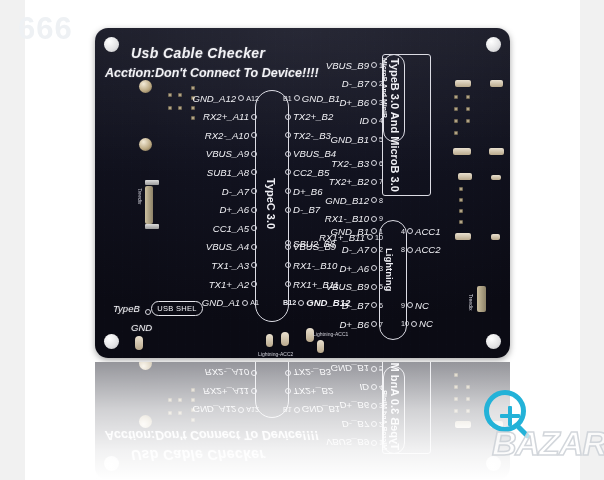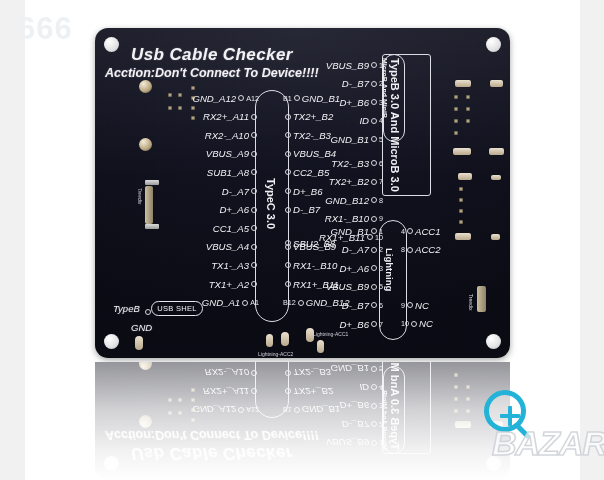--- a/index.html
+++ b/index.html
@@ -52,21 +52,21 @@
   .hole{position:absolute;width:15px;height:15px;border-radius:50%;
      background:radial-gradient(circle at 35% 30%, #ffffff, #e2e2e4 60%, #b9b9bd);}
   .hole.tl{left:9px;top:9px;}
   .hole.tr{right:9px;top:9px;}
   .hole.bl{left:9px;bottom:9px;}
   .hole.br{right:9px;bottom:9px;}
 
   
   .silk{position:absolute;color:#f2f2f6;font-style:italic;white-space:nowrap;
      font-family:"Liberation Sans", sans-serif;text-shadow:0 0 2px rgba(255,255,255,.25);}
-  .title{left:36px;top:17px;font-size:17px;font-weight:bold;letter-spacing:.4px;}
+  .title{left:36px;top:17px;font-size:14px;font-weight:bold;letter-spacing:.4px;}
   .subtitle{left:10px;top:38px;font-size:12.5px;font-weight:bold;}
 
   
   .cap{position:absolute;border:1.6px solid #dcdce4;border-radius:22px;}
   .cap-sq{position:absolute;border:1.6px solid #dcdce4;border-radius:3px;}
   .vtext{position:absolute;color:#f0f0f5;font-weight:bold;white-space:nowrap;
      transform-origin:0 0;font-family:"Liberation Sans", sans-serif;}
 
   
   .pinrow{position:absolute;display:flex;align-items:center;height:14px;}
@@ -276,21 +276,21 @@
           <div class="pinrow" style="left: 188px; top: 230.4px;">
             <span class="pin-num"></span>
             <span class="pad"></span>
             <span class="pin-lbl">RX1-_B10</span>
           </div>
           <div class="pinrow" style="left: 188px; top: 249px;">
             <span class="pin-num"></span>
             <span class="pad"></span>
             <span class="pin-lbl">RX1+_B11</span>
           </div>
-          <div class="pinrow" style="left: 188px; top: 267.6px;">
+          <div class="pinrow" style="left: 188px; top: 267.6px; font-weight: bold;">
             <span class="pin-num">B12</span>
             <span class="pad"></span>
             <span class="pin-lbl">GND_B12</span>
           </div>
         </div>
 
       <div class="silk" style="left:18px;top:275px;font-size:9.5px;">TypeB</div>
       <div class="pad" style="position:absolute;left:48px;top:281px;"></div>
       <div class="shield-cap" style="left:56px;top:273px;width:50px;height:13px;">USB SHEL</div>
 

